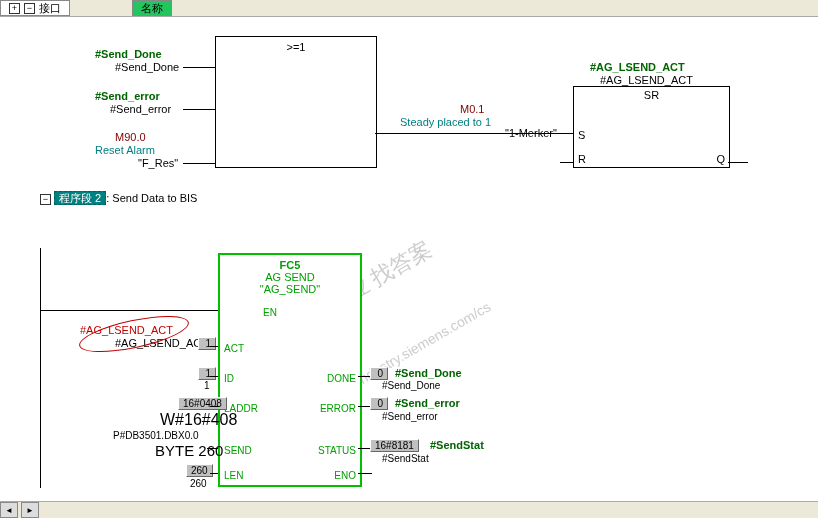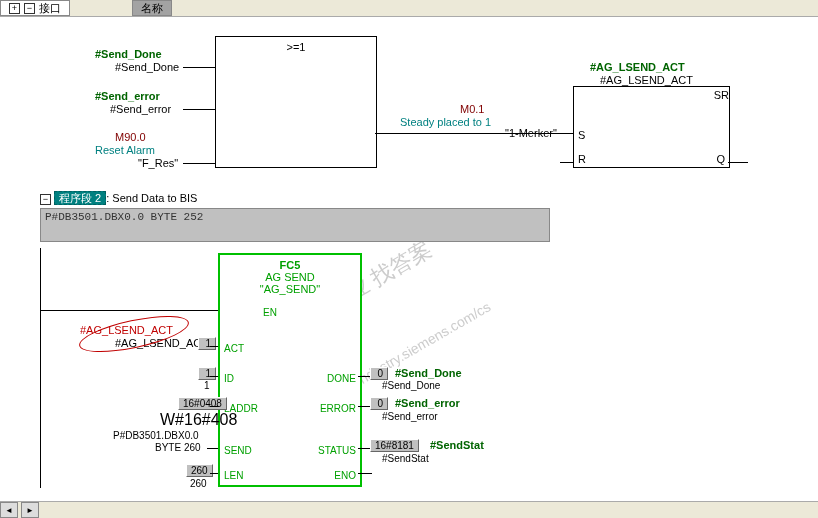--- a/index.html
+++ b/index.html
@@ -16,21 +16,21 @@
   .tab-bar {
     position: absolute;
     top: 0; left: 0; right: 0;
     height: 16px;
     background: #ece9d8;
     border-bottom: 1px solid #aaa;
     display: flex;
   }
   .tab {
     border: 1px solid #888;
-    background: #a3a3a3;
+    background: #22c55e;
     padding: 1px 8px;
     font-size: 11px;
     display: flex;
     align-items: center;
     gap: 4px;
     margin-right: 2px;
   }
   .tab.active { background: #fff; }
   .content {
     position: absolute;
@@ -179,36 +179,33 @@
   <div class="abs" style="left:138px; top:139px;">"F_Res"</div>
   <div class="line-h" style="left:183px; top:145px; width:32px;"></div>
 
   <div class="line-h" style="left:375px; top:115px; width:198px;"></div>
 
   <div class="abs label-maroon" style="left:440px; top:85px;margin-left:20px;">M0.1</div>
   <div class="abs label-teal" style="left:400px; top:98px;">Steady placed to 1</div>
   <div class="abs" style="left:505px; top:109px;">"1-Merker"</div>
 
   <div class="box" style="left:573px; top:68px; width:155px; height:80px;">
-    <div class="abs" style="left:0; right:0; top:2px; text-align:right;">SR</div>
+    <div class="abs" style="left:0; right:0; top:2px; text-align:center;">SR</div>
     <div class="abs" style="left:4px; top:42px;">S</div>
     <div class="abs" style="left:4px; bottom:2px;">R</div>
     <div class="abs" style="right:4px; bottom:2px;">Q</div>
   </div>
   <div class="abs label-green" style="left:590px; top:43px;">#AG_LSEND_ACT</div>
   <div class="abs" style="left:600px; top:56px;">#AG_LSEND_ACT</div>
   <div class="line-h" style="left:560px; top:144px; width:13px;"></div>
   <div class="line-h" style="left:728px; top:144px; width:20px;"></div>
 
   <div class="section-hdr" style="left:40px; top:173px;">
     <span class="minus-icon">−</span>
     <span class="tag">程序段 2</span><span>: Send Data to BIS</span>
-  </div>
-  <div class="greybox" style="left:40px; top:190px; width:500px; height:28px;">
-    <span>P#DB3501.DBX0.0 BYTE 252</span>
   </div>
 
   <div class="fc5-box" style="left:218px; top:235px; width:140px; height:230px;">
     <div class="fc5-label-in" style="top:4px;">FC5</div>
     <div class="fc5-label-in" style="top:16px; font-weight:normal;">AG SEND</div>
     <div class="fc5-label-in" style="top:28px; font-weight:normal;">"AG_SEND"</div>
 
     <span class="port-l" style="top:52px;margin-left:39px;">EN</span>
     <span class="port-l" style="top:88px;">ACT</span>
     <span class="port-l" style="top:118px;">ID</span>
@@ -234,21 +231,21 @@
 
   <div class="smallgrey" style="left:198px; top:349px;">1</div>
   <div class="abs" style="left:204px; top:362px; font-size:10px;">1</div>
   <div class="line-h" style="left:210px; top:358px; width:8px;"></div>
 
   <div class="smallgrey" style="left:162px; top:379px;margin-left:16px;">16#0408</div>
   <div class="abs" style="left:160px; top:393px; font-size:16px;">W#16#408</div>
   <div class="line-h" style="left:210px; top:388px; width:8px;"></div>
 
   <div class="abs" style="left:113px; top:412px; font-size:10px;">P#DB3501.DBX0.0</div>
-  <div class="abs" style="left:155px; top:424px; font-size:10px;">BYTE 260</div>
+  <div class="abs" style="left:155px; top:424px; font-size:15px;">BYTE 260</div>
   <div class="line-h" style="left:207px; top:430px; width:11px;"></div>
 
   <div class="smallgrey" style="left:186px; top:446px;">260</div>
   <div class="abs" style="left:190px; top:460px; font-size:10px;">260</div>
   <div class="line-h" style="left:210px; top:455px; width:8px;"></div>
 
   <div class="line-h" style="left:358px; top:358px; width:12px;"></div>
   <div class="smallgrey" style="left:370px; top:349px;">0</div>
   <div class="abs label-green" style="left:395px; top:349px;">#Send_Done</div>
   <div class="abs" style="left:382px; top:362px; font-size:10px;">#Send_Done</div>

